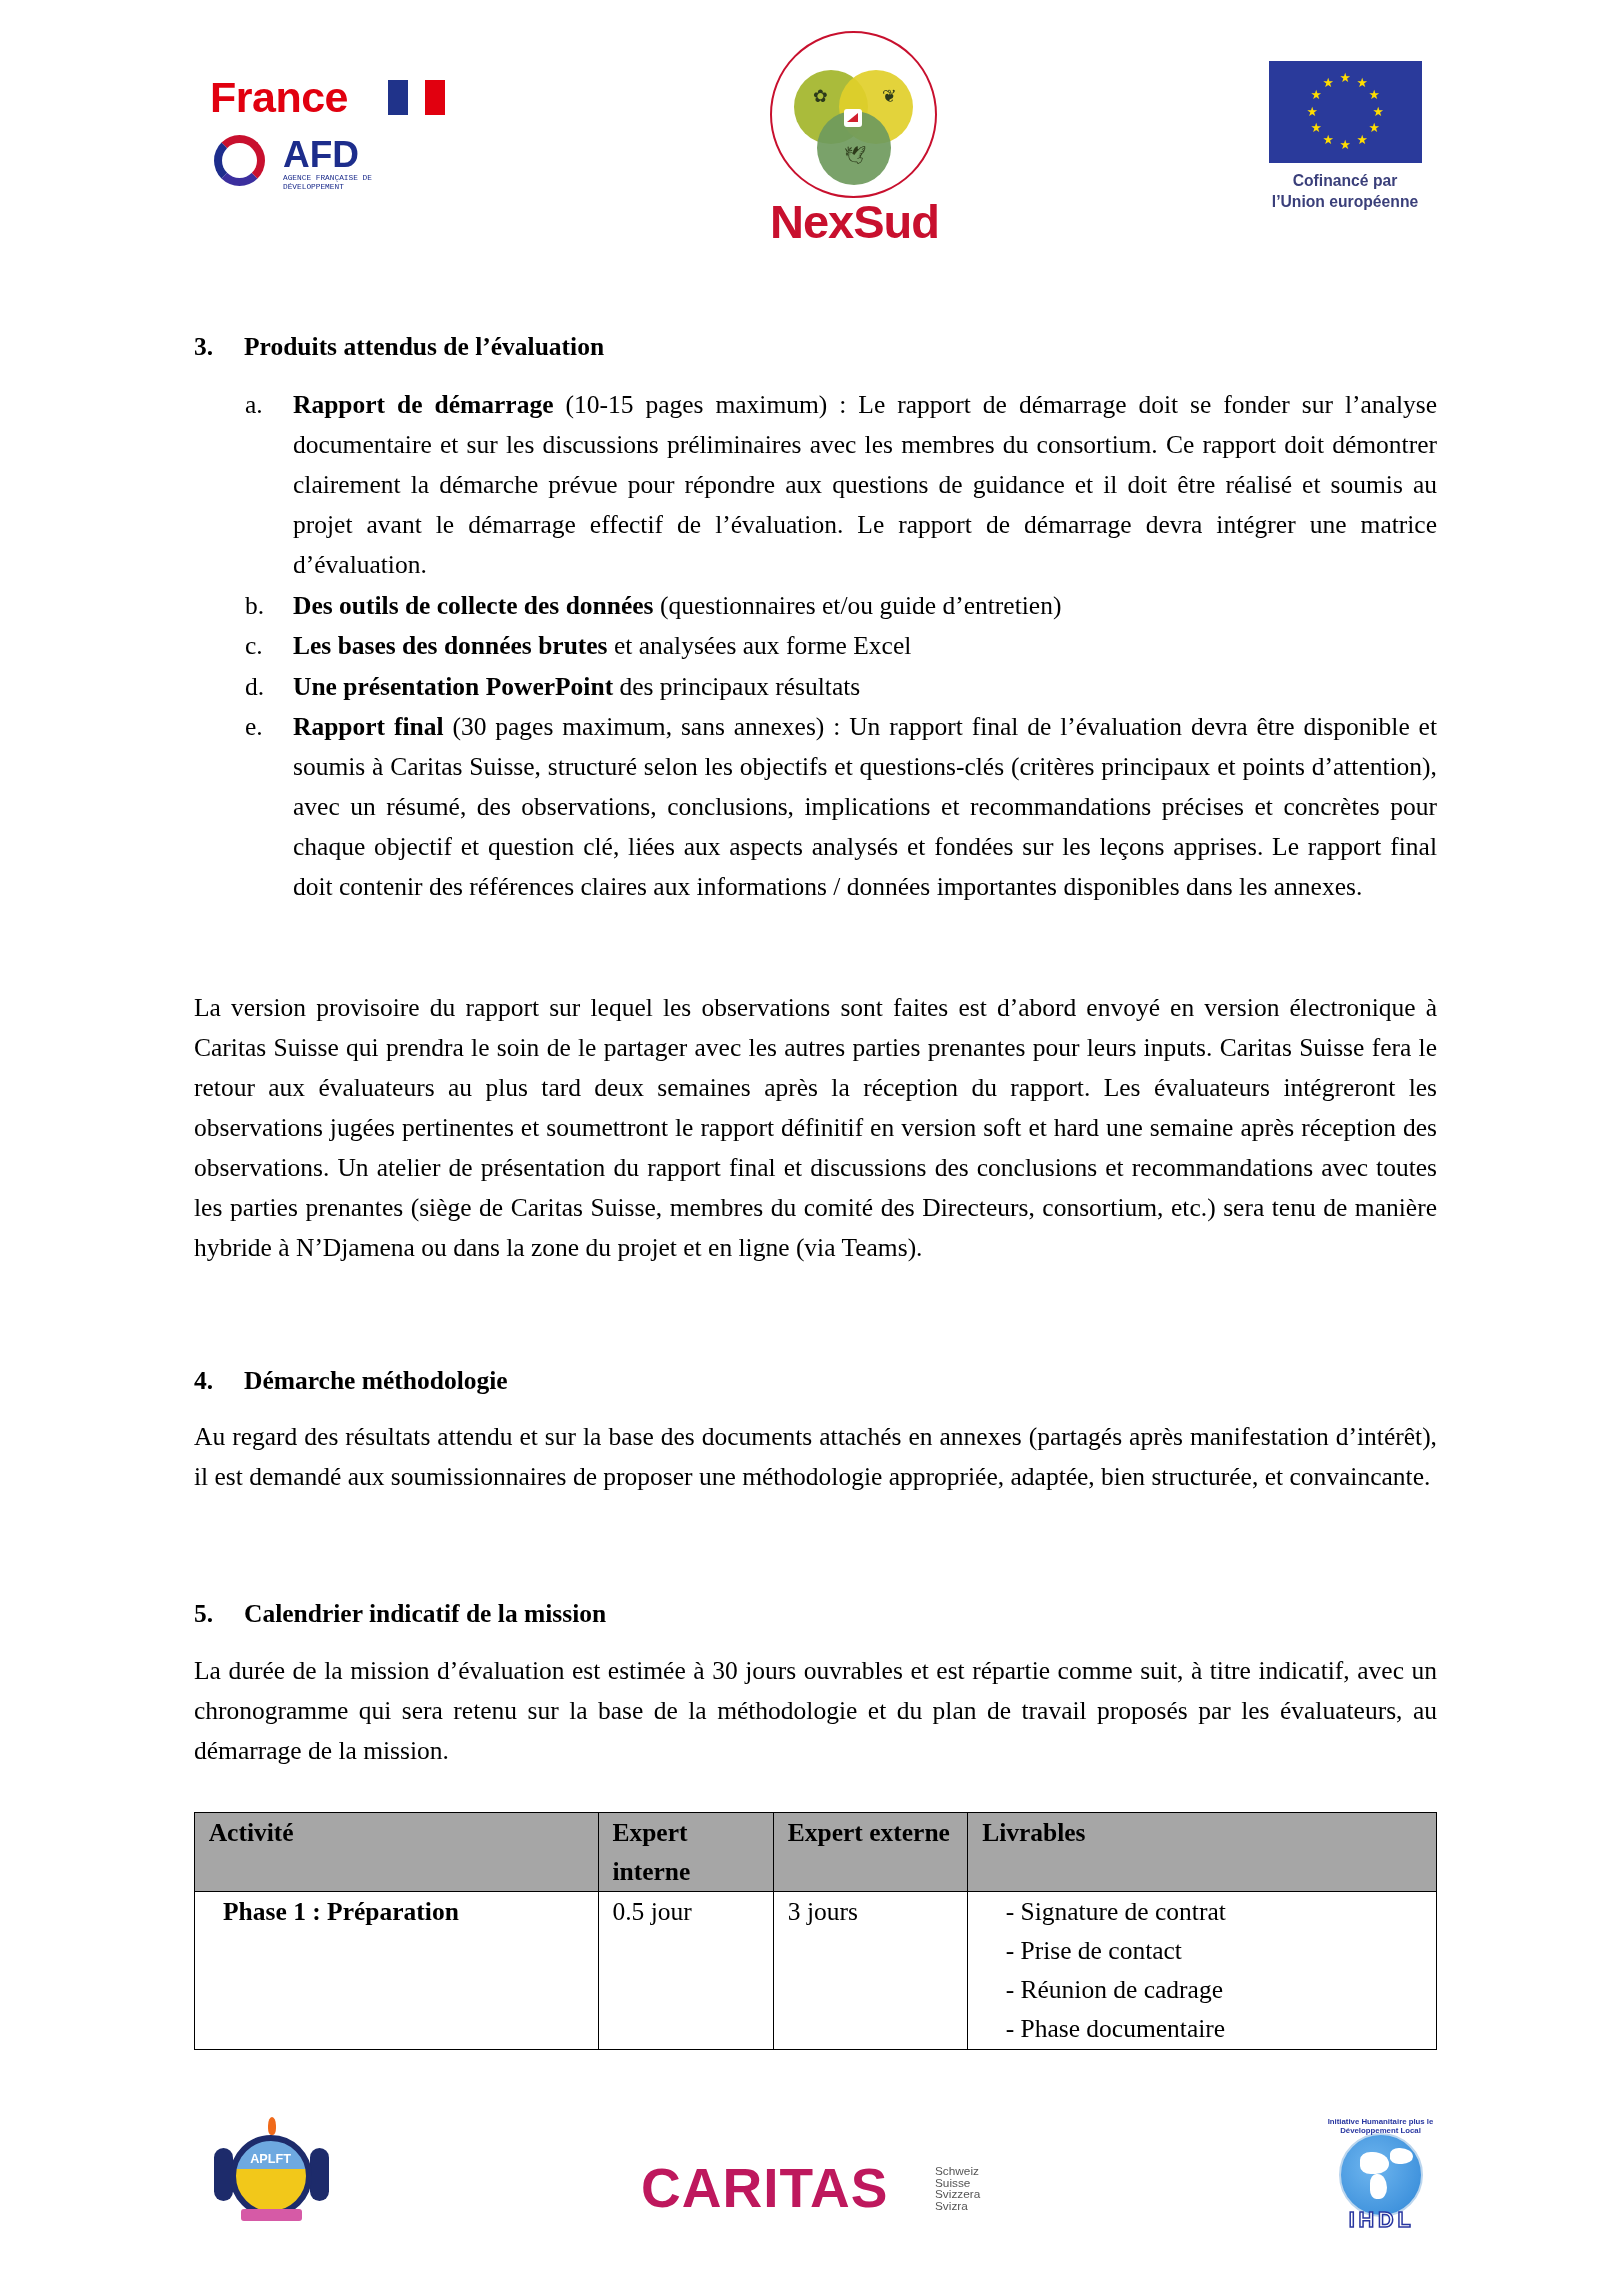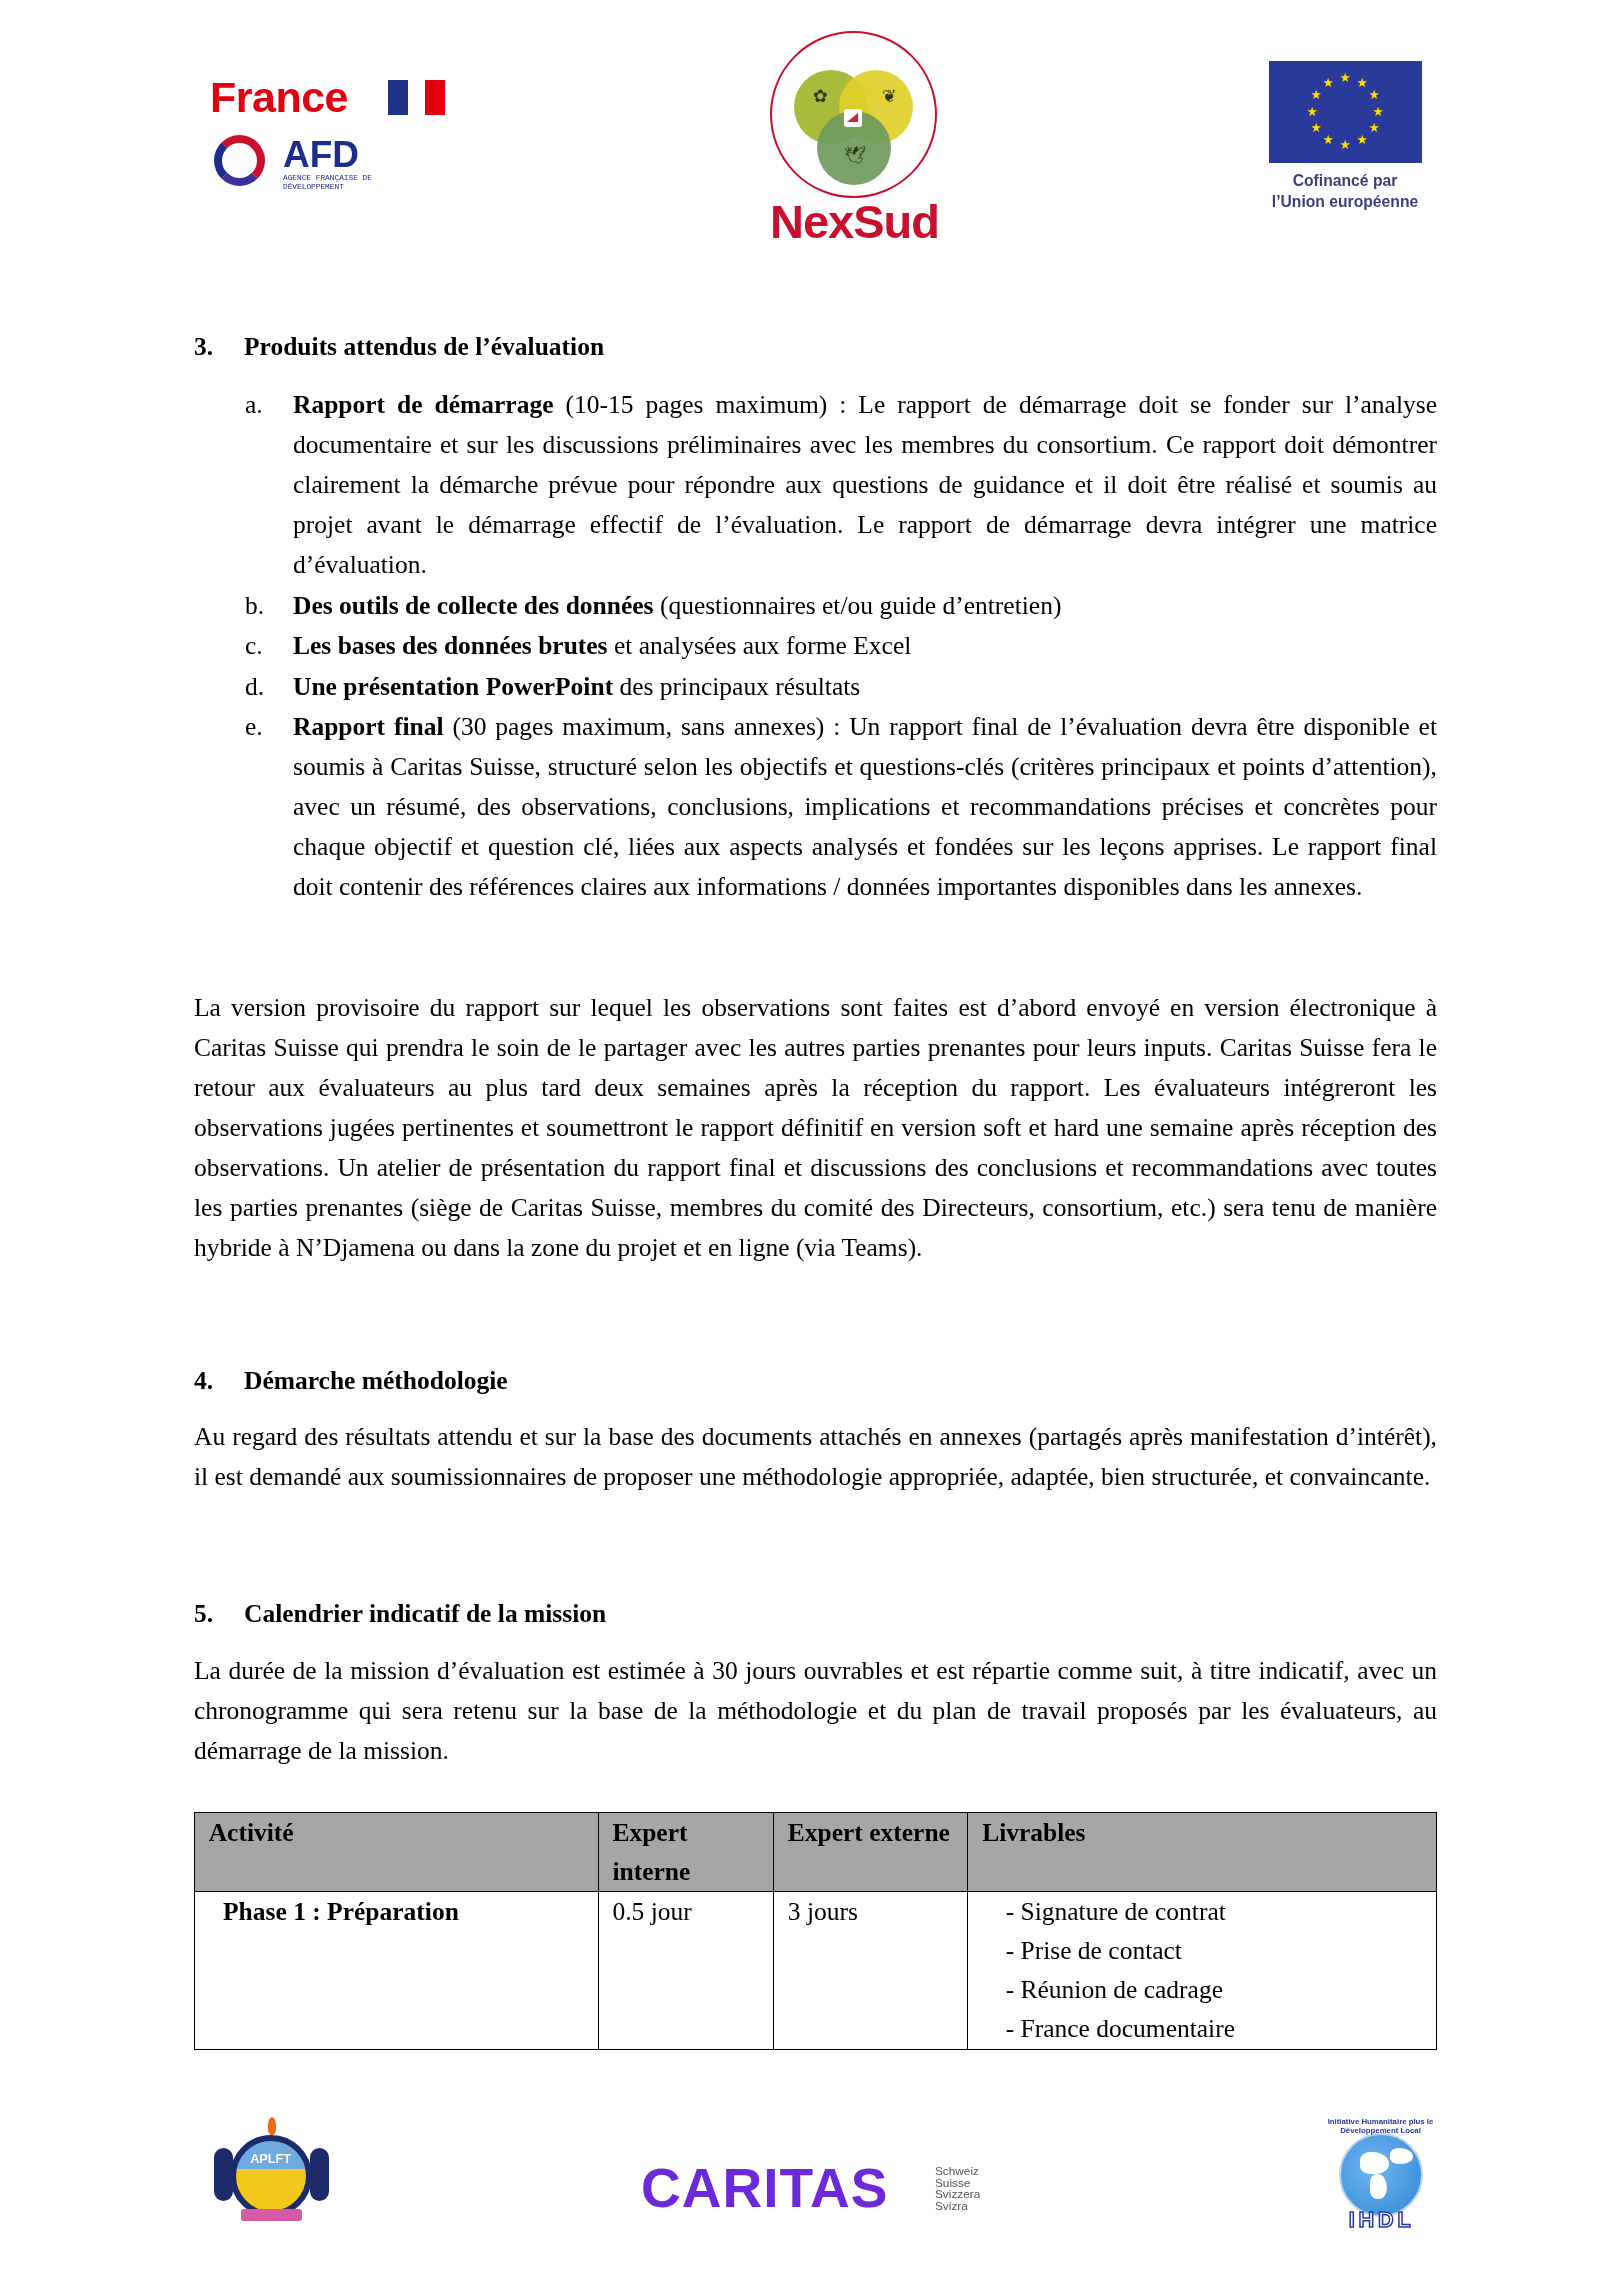--- a/index.html
+++ b/index.html
@@ -70,21 +70,21 @@
       border: 6.9px solid #1d2b6b; box-sizing: border-box; background: linear-gradient(#6ea9e0 0 40%, #f2c81a 40% 100%); }
     .ap-text { position: absolute; left: 21.6px; top: 37px; width: 82px; text-align: center;
       font-family: "Liberation Sans", sans-serif; font-weight: bold; font-size: 12.7px; color: #ffffff; }
     .ap-flame { position: absolute; left: 60px; top: 2px; width: 7.8px; height: 17.6px; border-radius: 50% 50% 40% 40%; background: #f06a1a; }
     .ap-fig { position: absolute; top: 33px; width: 19.6px; height: 53px; border-radius: 9.8px; background: #1d2b6b; }
     .ap-fig.l { left: 5.9px; } .ap-fig.r { right: 5.9px; }
     .ap-ribbon { position: absolute; left: 33px; top: 94px; width: 61px; height: 11.8px; background: #d65aa6; border-radius: 2.9px; }
 
     .logo-caritas { position: absolute; left: 641px; top: 2160px; width: 353px; height: 59px; }
     .car-word { position: absolute; left: 0; top: 0; font-family: "Liberation Sans", sans-serif; font-weight: bold;
-      font-size: 55px; color: #6d28d9; line-height: 57px; letter-spacing: 1px; }
+      font-size: 55px; color: #be185d; line-height: 57px; letter-spacing: 1px; }
     .car-langs { position: absolute; left: 294px; top: 5.9px; font-family: Liberation Sans, sans-serif;
       font-size: 11.8px; color: #555; line-height: 11.8px; }
 
     .logo-ihdl { position: absolute; left: 1319px; top: 2117px; width: 123px; height: 116px; }
     .ih-globe { position: absolute; left: 19.6px; top: 15.7px; width: 84px; height: 84px; border-radius: 50%;
       background: radial-gradient(circle at 40% 40%, #6fb6ef, #2f86d6); border: 2px solid #bcd6ee; box-sizing: border-box; }
     .ih-land { position: absolute; background: #ffffff; border-radius: 40% 60% 50% 40%; }
     .ih-arc { position: absolute; left: 0; top: 0; width: 123px; font-family: "Liberation Sans", sans-serif;
       font-size: 7.8px; color: #2836a0; font-weight: bold; text-align: center; }
     .ih-name { position: absolute; left: 15.7px; top: 90px; width: 94px; text-align: center; font-family: "Liberation Sans", sans-serif;
@@ -188,21 +188,21 @@
   </tr>
   <tr class="row">
     <td class="c1" style="font-weight:bold;padding-left:28px;">Phase 1 : Préparation</td>
     <td class="c2">0.5 jour</td>
     <td class="c3">3 jours</td>
     <td>
       <ul>
         <li>- Signature de contrat</li>
         <li>- Prise de contact</li>
         <li>- Réunion de cadrage</li>
-        <li>- France documentaire</li>
+        <li>- Phase documentaire</li>
       </ul>
     </td>
   </tr>
 </tbody>
   </table>
 
 <div class="logo-aplft">
   <div class="ap-flame"></div>
   <div class="ap-fig l"></div>
   <div class="ap-fig r"></div>

